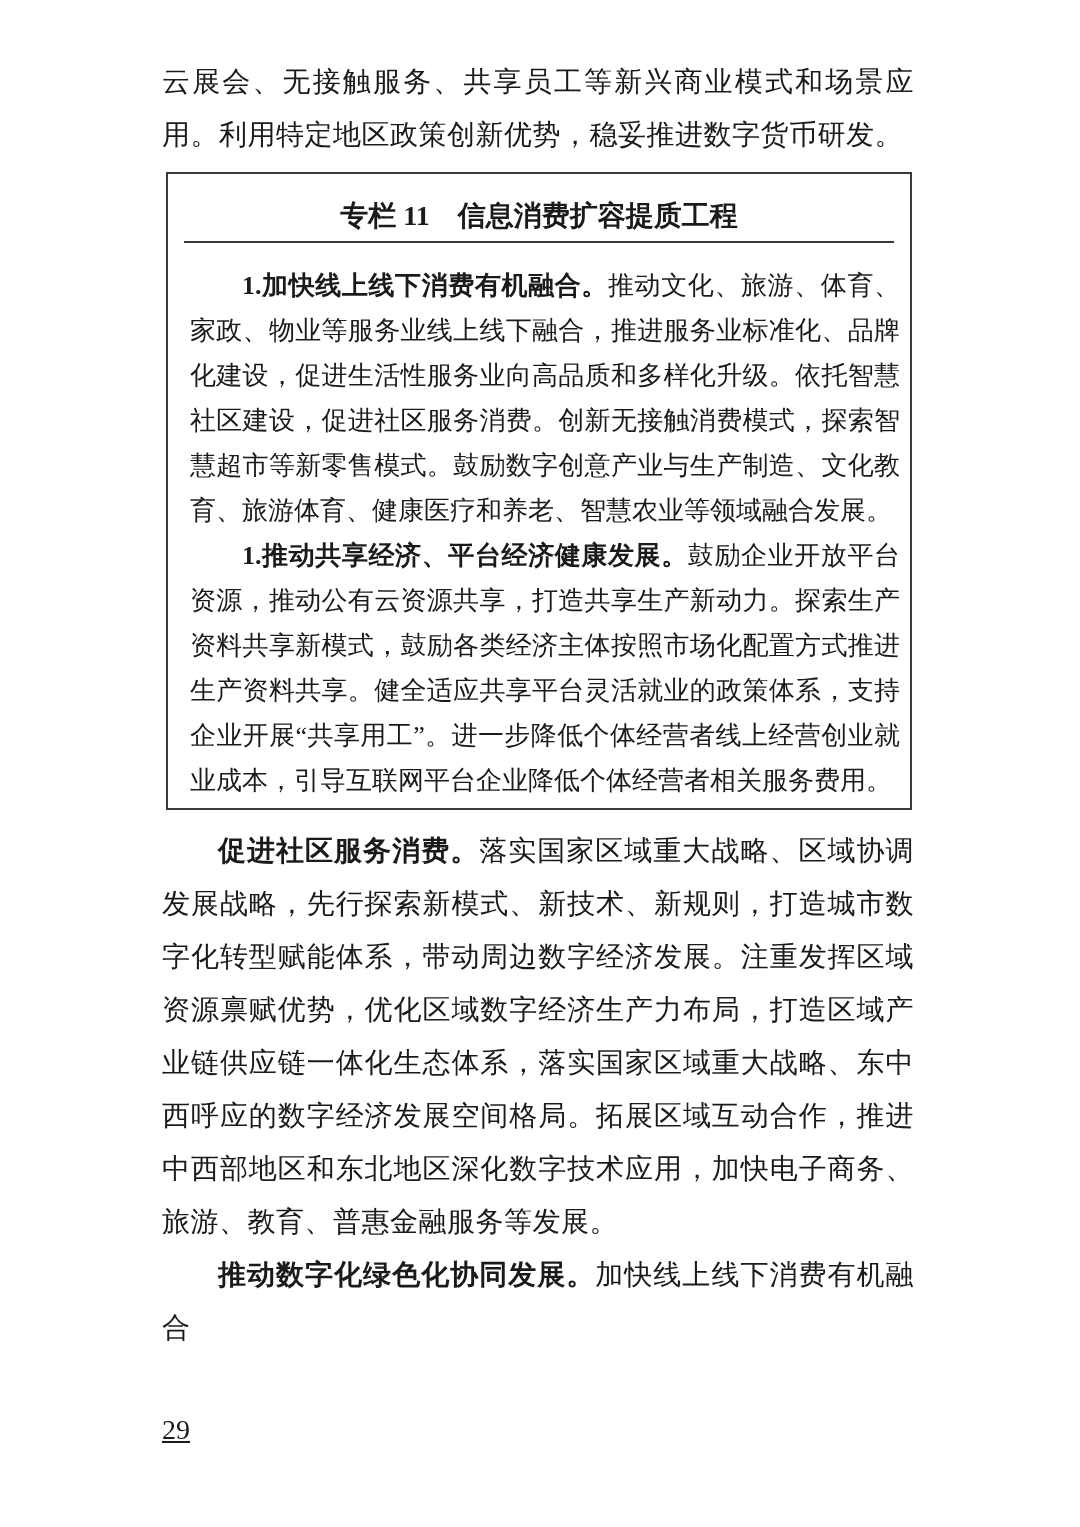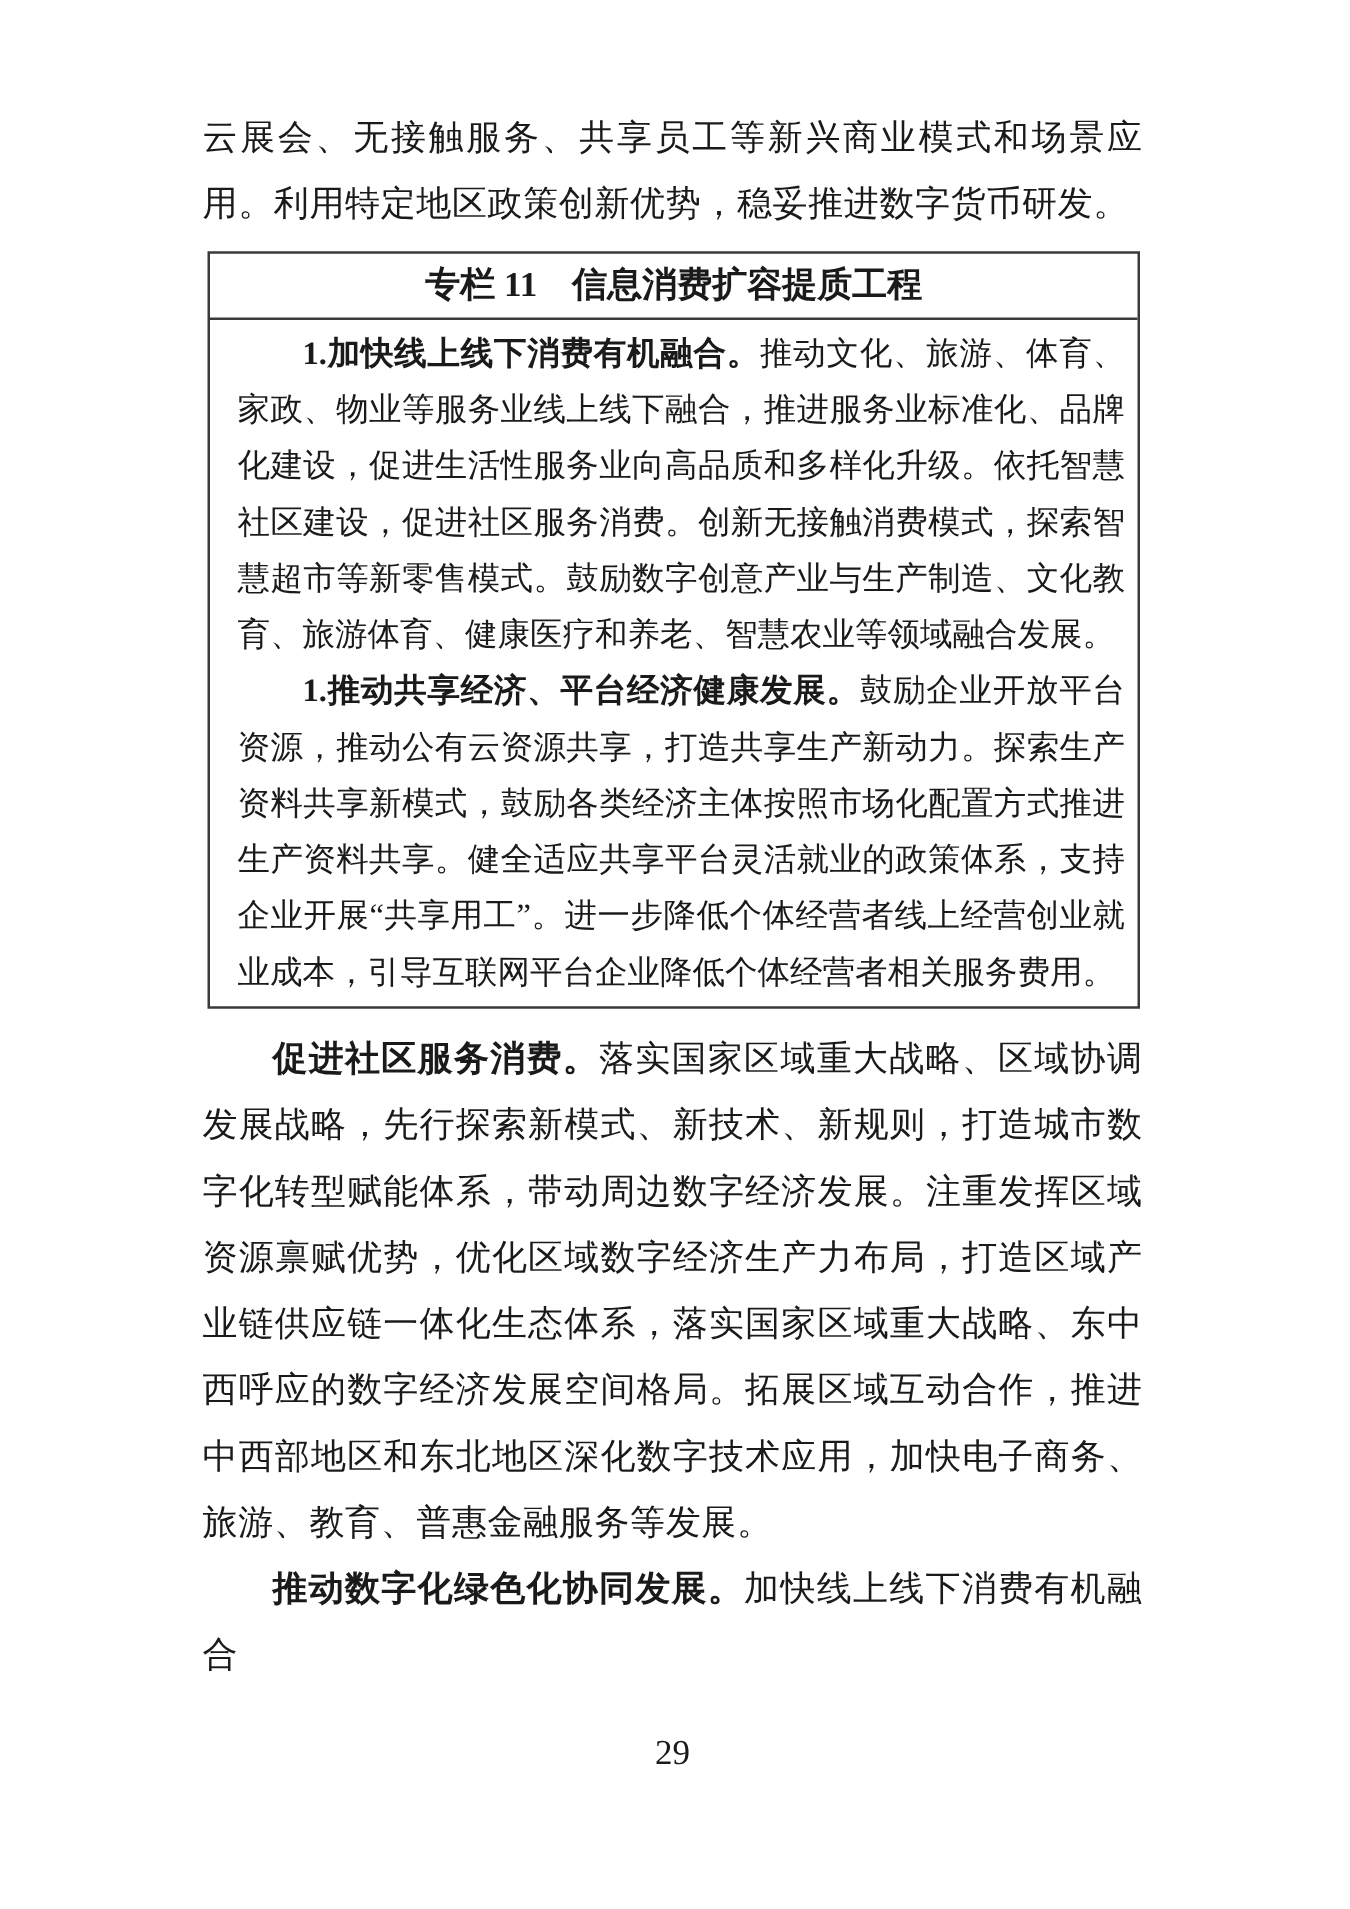--- a/index.html
+++ b/index.html
@@ -11,63 +11,64 @@
     font-family: "Liberation Serif", "DejaVu Serif", serif;
   }
   .page {
     position: relative;
     width: 1080px; height: 1527px;
     overflow: hidden;
   }
   .content {
     width: 752px;
     margin-left: 162px;
-    padding-top: 84px;
+    padding-top: 55px;
   }
   .para {
     margin: 0;
     font-size: 28px;
     line-height: 53px;
     text-align: justify;
     letter-spacing: 0.5px;
   }
   .indent { text-indent: 2em; }
   .continues { text-align-last: justify; }
   .lead { font-weight: bold; }
 
   .feature-box {
     margin: 11px 0 14px 4px;
     width: 746px;
     border: 2px solid #3a3a3a;
   }
   .feature-box .box-title {
-    margin: 0;
+    margin: 16px;
     text-align: center;
     font-weight: bold;
     font-size: 28px;
     line-height: 51px;
     border-bottom: 2px solid #3a3a3a;
   }
   .feature-box .box-body {
     padding: 4px 10px 5px 10px;
     margin-left: 12px;
   }
   .box-para {
     margin: 0;
     font-size: 26px;
     line-height: 45px;
     text-align: justify;
     text-indent: 2em;
     letter-spacing: 0;
   }
   .page-number {
-    margin-top: 32px;
-    text-align: center;
+    margin-top: 56px;
+    text-align: left;
     font-size: 28px;
     line-height: 40px;
+    text-decoration: underline;
   }
 </style>
 </head>
 <body>
 
 <div class="page">
   <div class="content">
 
     <p class="para">云展会、无接触服务、共享员工等新兴商业模式和场景应用。利用特定地区政策创新优势，稳妥推进数字货币研发。</p>
 

